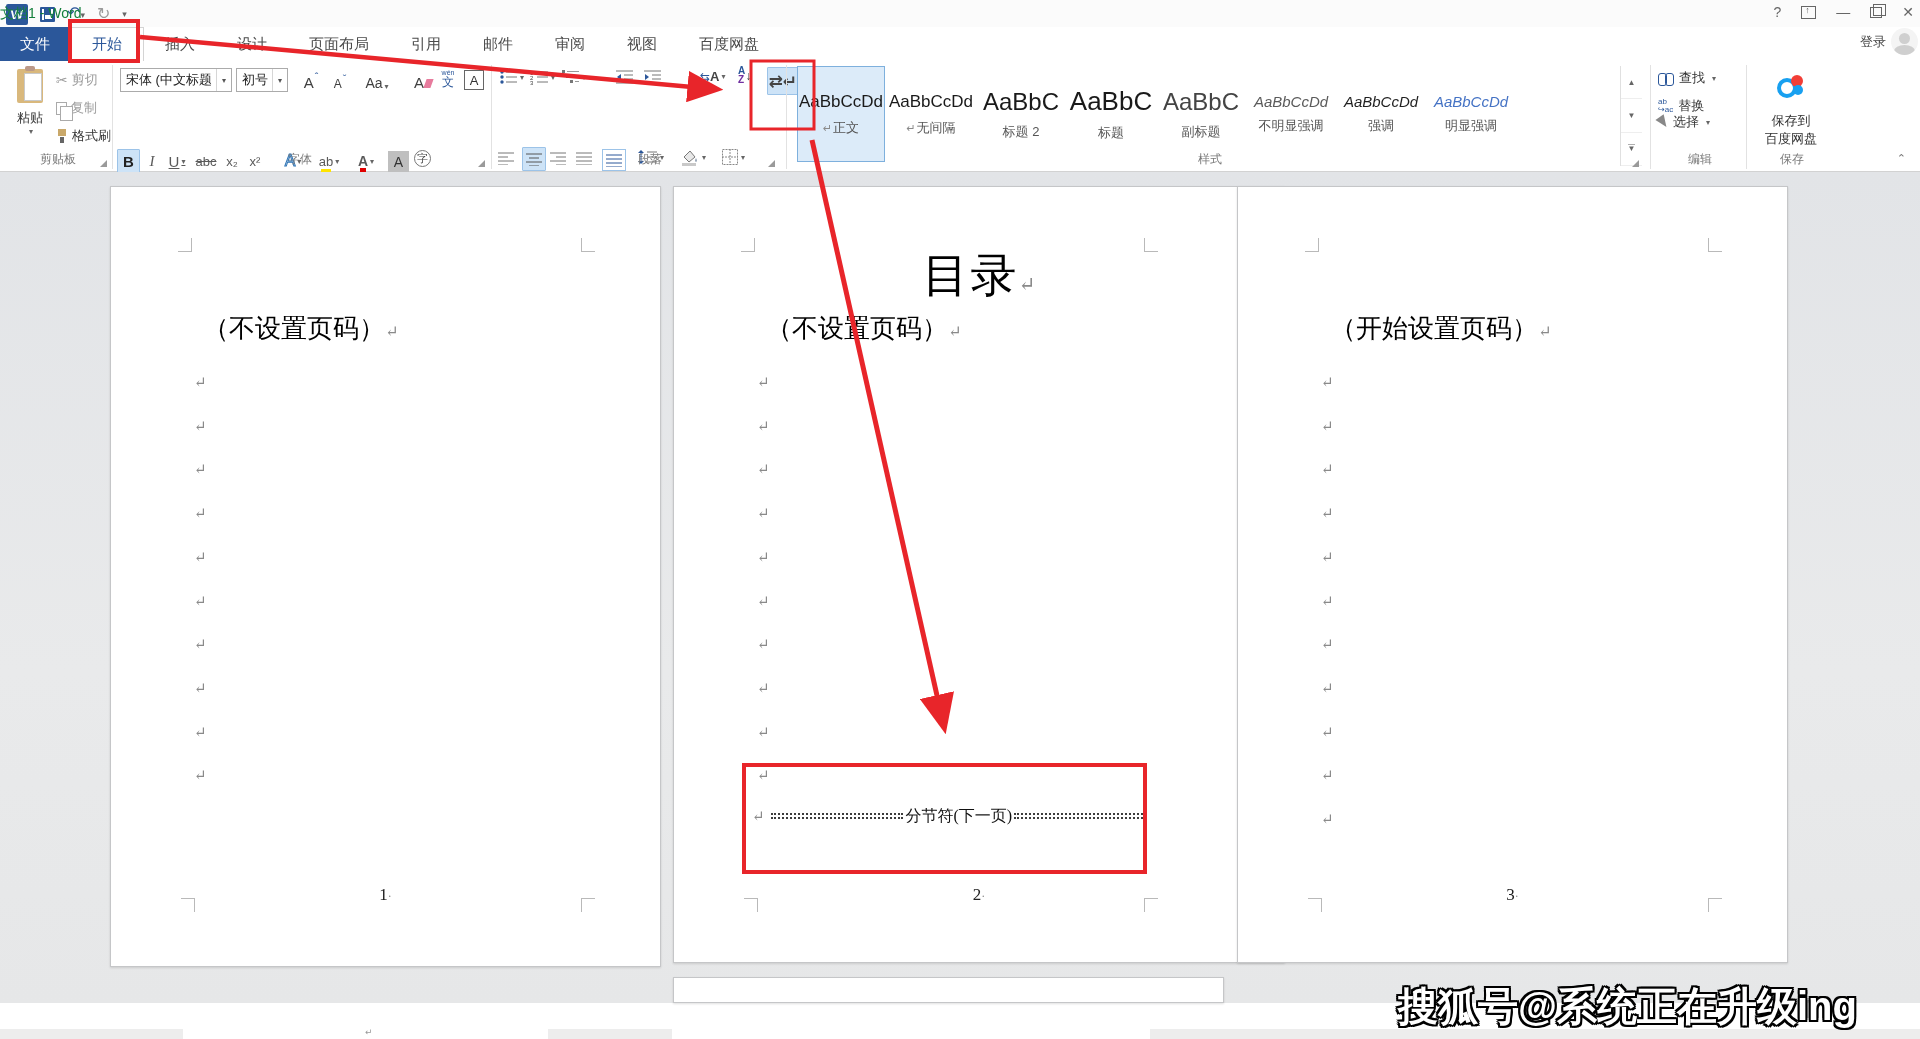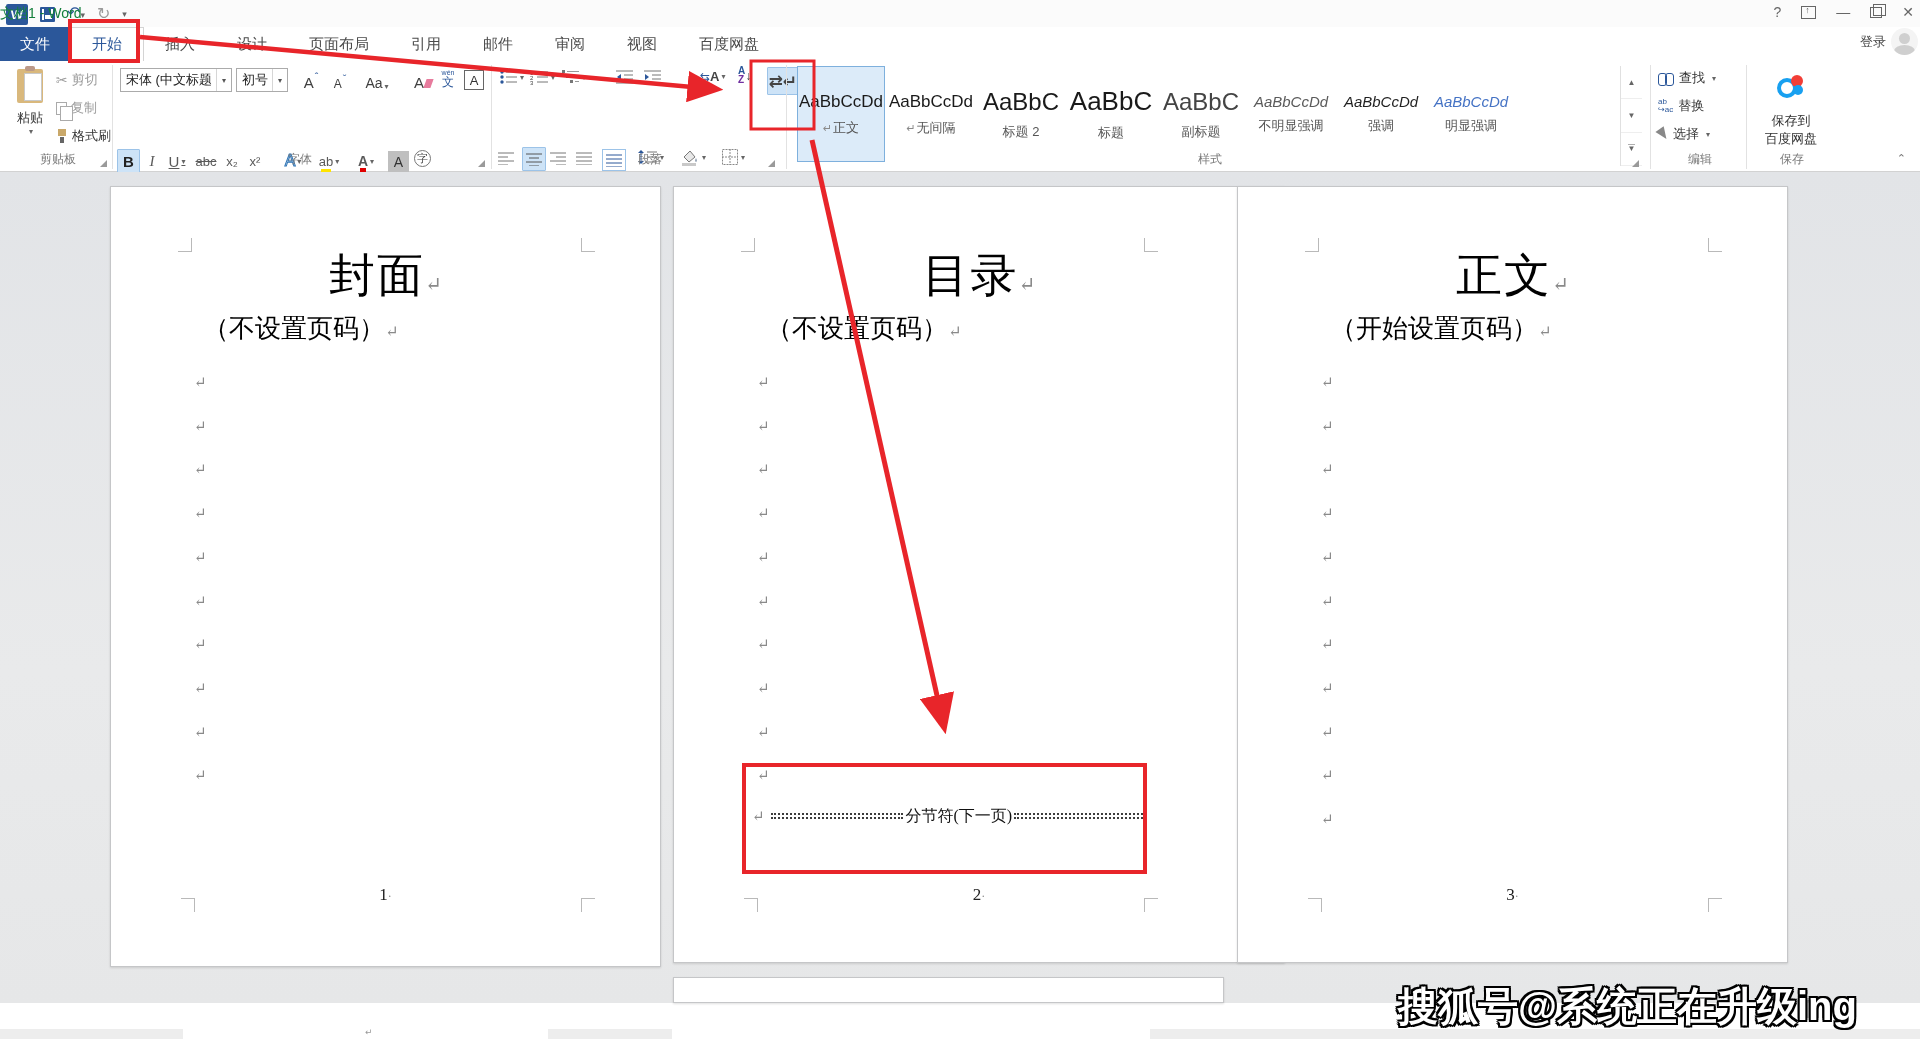--- a/index.html
+++ b/index.html
@@ -464,21 +464,21 @@
 
     <div class="edit-item" style="top:8px;">
       <span class="binoc"></span>
       <span>查找</span>
         <span class="caret">▾</span>
     </div>
     <div class="edit-item" style="top:36px;">
       <span class="repl-ic">ab<br>↪ac</span>
       <span>替换</span>
     </div>
-    <div class="edit-item" style="top:64px;">
+    <div class="edit-item" style="top:52px;">
       <span class="cursor-ic"></span>
       <span>选择</span>
         <span class="caret">▾</span>
     </div>
     <div class="grp-label" style="left:1660px; width:80px;">编辑</div>
     <div class="vdiv" style="left:1746px;"></div>
 
     <div class="baidu-btn">
       <svg width="34" height="32">
         <circle cx="13" cy="19" r="8" fill="none" stroke="#18a0f0" stroke-width="4"></circle>
@@ -492,21 +492,20 @@
     <div class="collapse">⌃</div>
   </div>
 
   <div class="docarea">
 
     <div class="page doc-serif" style="left:110px; top:14px; width:551px; height:781px;">
       <div class="crop tl" style="left:67px; top:51px;"></div>
       <div class="crop tr" style="left:470px; top:51px;"></div>
       <div class="crop bl" style="left:70px; top:711px;"></div>
       <div class="crop br" style="left:470px; top:711px;"></div>
-      <div class="pg-title" style="top:58px;"><span>封面</span><span class="pilmark">↵</span></div>
       <div class="pg-sub" style="left:92px; top:124px;"><span>（不设置页码）</span><span class="pilmark">↵</span></div>
       <div class="pilcol">
           <span style="left: 83px; top: 186px;">↵</span>
           <span style="left: 83px; top: 229.7px;">↵</span>
           <span style="left: 83px; top: 273.4px;">↵</span>
           <span style="left: 83px; top: 317.1px;">↵</span>
           <span style="left: 83px; top: 360.8px;">↵</span>
           <span style="left: 83px; top: 404.5px;">↵</span>
           <span style="left: 83px; top: 448.2px;">↵</span>
           <span style="left: 83px; top: 491.9px;">↵</span>
@@ -542,21 +541,20 @@
         <div class="sb-line"></div>
       </div>
       <div class="pg-num" style="top:698px;"><span>2</span><span class="pilmark">·</span></div>
     </div>
 
     <div class="page doc-serif" style="left:1237px; top:14px; width:551px; height:777px;">
       <div class="crop tl" style="left:67px; top:51px;"></div>
       <div class="crop tr" style="left:470px; top:51px;"></div>
       <div class="crop bl" style="left:70px; top:711px;"></div>
       <div class="crop br" style="left:470px; top:711px;"></div>
-      <div class="pg-title" style="top:58px;"><span>正文</span><span class="pilmark">↵</span></div>
       <div class="pg-sub" style="left:92px; top:124px;"><span>（开始设置页码）</span><span class="pilmark">↵</span></div>
       <div class="pilcol">
           <span style="left: 83px; top: 186px;">↵</span>
           <span style="left: 83px; top: 229.7px;">↵</span>
           <span style="left: 83px; top: 273.4px;">↵</span>
           <span style="left: 83px; top: 317.1px;">↵</span>
           <span style="left: 83px; top: 360.8px;">↵</span>
           <span style="left: 83px; top: 404.5px;">↵</span>
           <span style="left: 83px; top: 448.2px;">↵</span>
           <span style="left: 83px; top: 491.9px;">↵</span>

